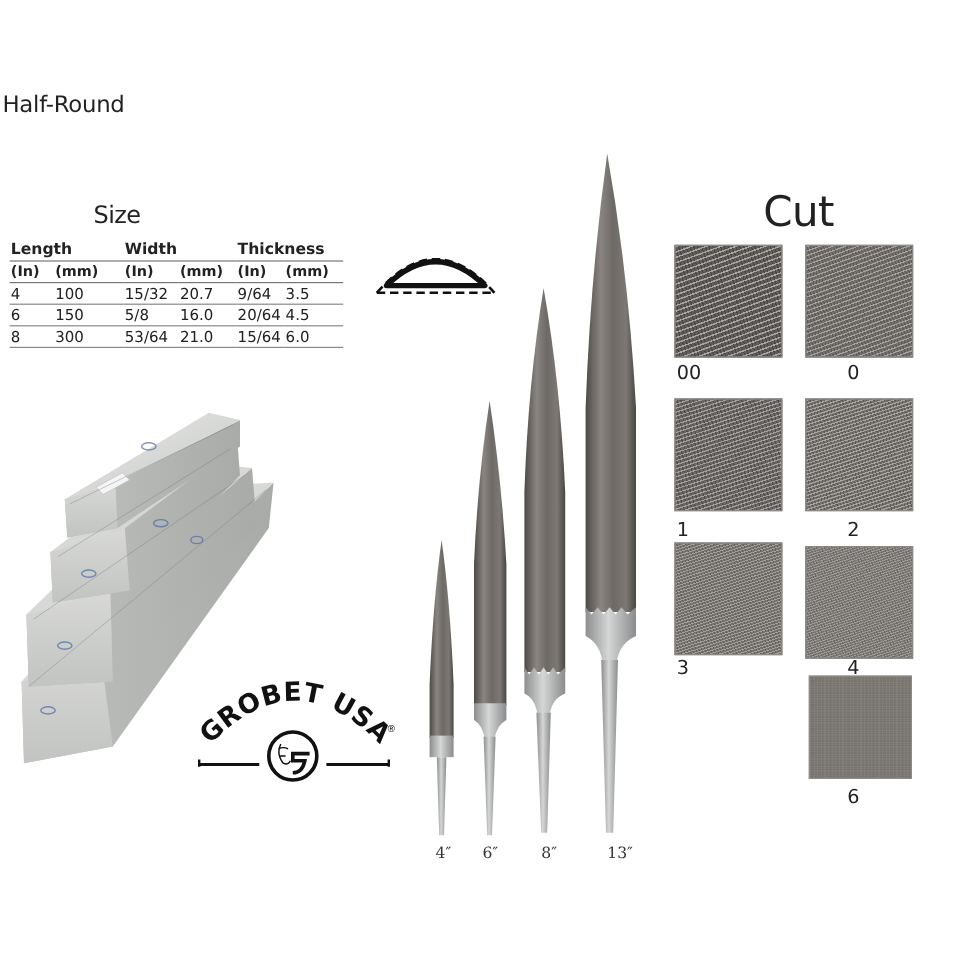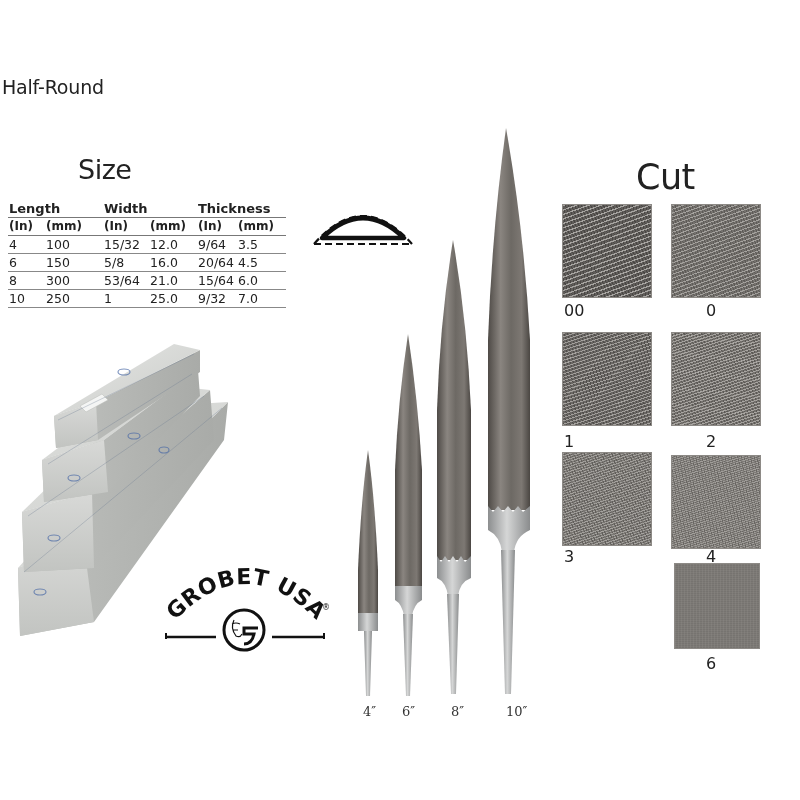--- a/index.html
+++ b/index.html
@@ -3,21 +3,21 @@
   <meta charset="utf-8">
   <style>
     * { margin: 0; padding: 0; box-sizing: border-box; }
     html, body { width: 800px; height: 800px; background: #ffffff; overflow: hidden; }
     body { position: relative; font-family: "DejaVu Sans", "Liberation Sans", sans-serif; color: #1a1a1a; }
 
     .abs { position: absolute; }
 
     .page-title { left: 2px; top: 76px; font-size: 19px; color: #222; letter-spacing: -0.2px; }
 
-    .size-heading { left: 78px; top: 154px; font-size: 27px; color: #222; letter-spacing: -0.5px; }
+    .size-heading { left: 78px; top: 167px; font-size: 20px; color: #222; letter-spacing: -0.5px; }
     .cut-heading { left: 636px; top: 157px; font-size: 35px; color: #222; letter-spacing: -0.5px; }
 
     
     .size-table { left: 8px; top: 200px; width: 278px; border-collapse: collapse; font-size: 12.5px; color: #222; }
     .size-table th, .size-table td { text-align: left; padding: 0 0 0 1px; height: 17px; line-height: 17px; white-space: nowrap; font-weight: normal; }
     .size-table thead tr.group th { font-weight: bold; font-size: 13px; border-bottom: 1.5px solid #777; margin-left: 28px; }
     .size-table thead tr.units th { font-weight: bold; font-size: 12px; border-bottom: 1.5px solid #777; }
     .size-table tbody td { border-bottom: 1.5px solid #888; }
     .size-table col.c0 { width: 37px; }
     .size-table col.c1 { width: 58px; }
@@ -115,47 +115,39 @@
       <th>(mm)</th>
       <th>(In)</th>
       <th>(mm)</th>
     </tr>
   </thead>
   <tbody>
     <tr>
       <td>4</td>
       <td>100</td>
       <td>15/32</td>
-      <td>12.0</td>
+      <td>20.7</td>
       <td>9/64</td>
       <td>3.5</td>
     </tr>
     <tr>
       <td>6</td>
       <td>150</td>
       <td>5/8</td>
       <td>16.0</td>
       <td>20/64</td>
       <td>4.5</td>
     </tr>
     <tr>
       <td>8</td>
       <td>300</td>
       <td>53/64</td>
       <td>21.0</td>
       <td>15/64</td>
       <td>6.0</td>
-    </tr>
-    <tr>
-      <td>10</td>
-      <td>250</td>
-      <td>1</td>
-      <td>25.0</td>
-      <td>9/32</td>
-      <td>7.0</td>
     </tr>
   </tbody>
 </table>
 
 <svg class="abs profile" viewBox="0 0 110 50">
   <path d="M6 44 Q 55 -12 104 44" fill="none" stroke="#111" stroke-width="2.2" stroke-dasharray="7 4"></path>
   <path d="M6 44 L 104 44" fill="none" stroke="#111" stroke-width="2.2" stroke-dasharray="7 4"></path>
   <path d="M14 38 Q 55 -2 96 38 Z" fill="none" stroke="#111" stroke-width="4.5" stroke-linejoin="round"></path>
 </svg>
 
@@ -265,21 +257,21 @@
   <g>
     <path d="M166 8 Q 152 110 148 220 L 148 390 L 190 390 L 190 220 Q 184 110 166 8 Z" fill="url(#fileBody)"></path>
     <path d="M148 386 L 153 392 L 158 386 L 163 392 L 168 386 L 173 392 L 178 386 L 183 392 L 190 386 L 190 410 Q 176 416 174 432 L 162 432 Q 160 416 148 410 Z" fill="url(#tang)"></path>
     <path d="M161 430 L 175 430 L 171 574 L 165 574 Z" fill="url(#tang)"></path>
   </g>
 </svg>
 
 <div class="abs file-label" style="left:363px; top:704px;">4″</div>
 <div class="abs file-label" style="left:402px; top:704px;">6″</div>
 <div class="abs file-label" style="left:451px; top:704px;">8″</div>
-<div class="abs file-label" style="left:506px; top:704px;">10″</div>
+<div class="abs file-label" style="left:506px; top:704px;">13″</div>
 
 <div class="abs cut-heading">Cut</div>
 
 <div class="abs swatch cut-00" style="left:562px; top:204px;"></div>
 <div class="abs swatch-label" style="left:564px; top:301px;">00</div>
 
 <div class="abs swatch cut-0" style="left:671px; top:204px;"></div>
 <div class="abs swatch-label" style="left:706px; top:301px;">0</div>
 
 <div class="abs swatch cut-1" style="left:562px; top:332px;"></div>

